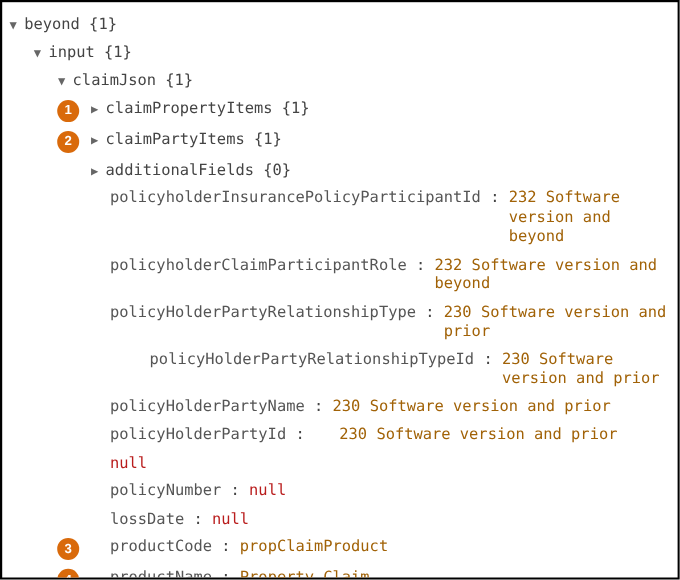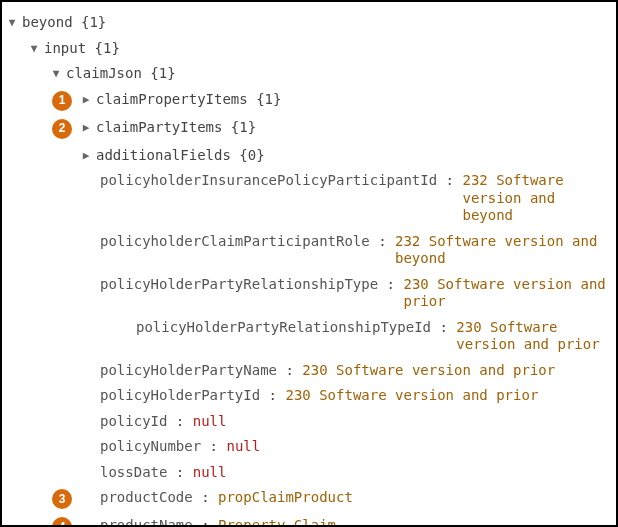--- a/index.html
+++ b/index.html
@@ -158,29 +158,28 @@
       </div>
       <div class="row">
         <span class="ind" style="width: 94px;"></span>
         <span class="wrap" style="flex: 1 1 0px; min-width: 0px; align-items: center;">
           <span class="keyblock"><span class="key">policyHolderPartyName</span><span class="colon"> : </span></span>
           <span class="valblock val-green">230 Software version and prior</span>
         </span>
       </div>
       <div class="row">
         <span class="ind" style="width: 94px;"></span>
-        <span class="wrap" style="flex: 1 1 0px; min-width: 0px;">
+        <span class="wrap" style="flex: 1 1 0px; min-width: 0px; gap: 23px;">
           <span class="keyblock"><span class="key">policyHolderPartyId</span><span class="colon"> : </span></span>
           <span class="valblock val-green">230 Software version and prior</span>
         </span>
       </div>
       <div class="row">
         <span class="ind" style="width: 94px;"></span>
         <span class="wrap" style="flex: 1 1 0px; min-width: 0px;">
-          <span class="keyblock"><span class="key">policyId</span><span class="colon"> : </span></span>
           <span class="valblock val-null">null</span>
         </span>
       </div>
       <div class="row">
         <span class="ind" style="width: 94px;"></span>
         <span class="wrap" style="flex: 1 1 0px; min-width: 0px;">
           <span class="keyblock"><span class="key">policyNumber</span><span class="colon"> : </span></span>
           <span class="valblock val-null">null</span>
         </span>
       </div>

